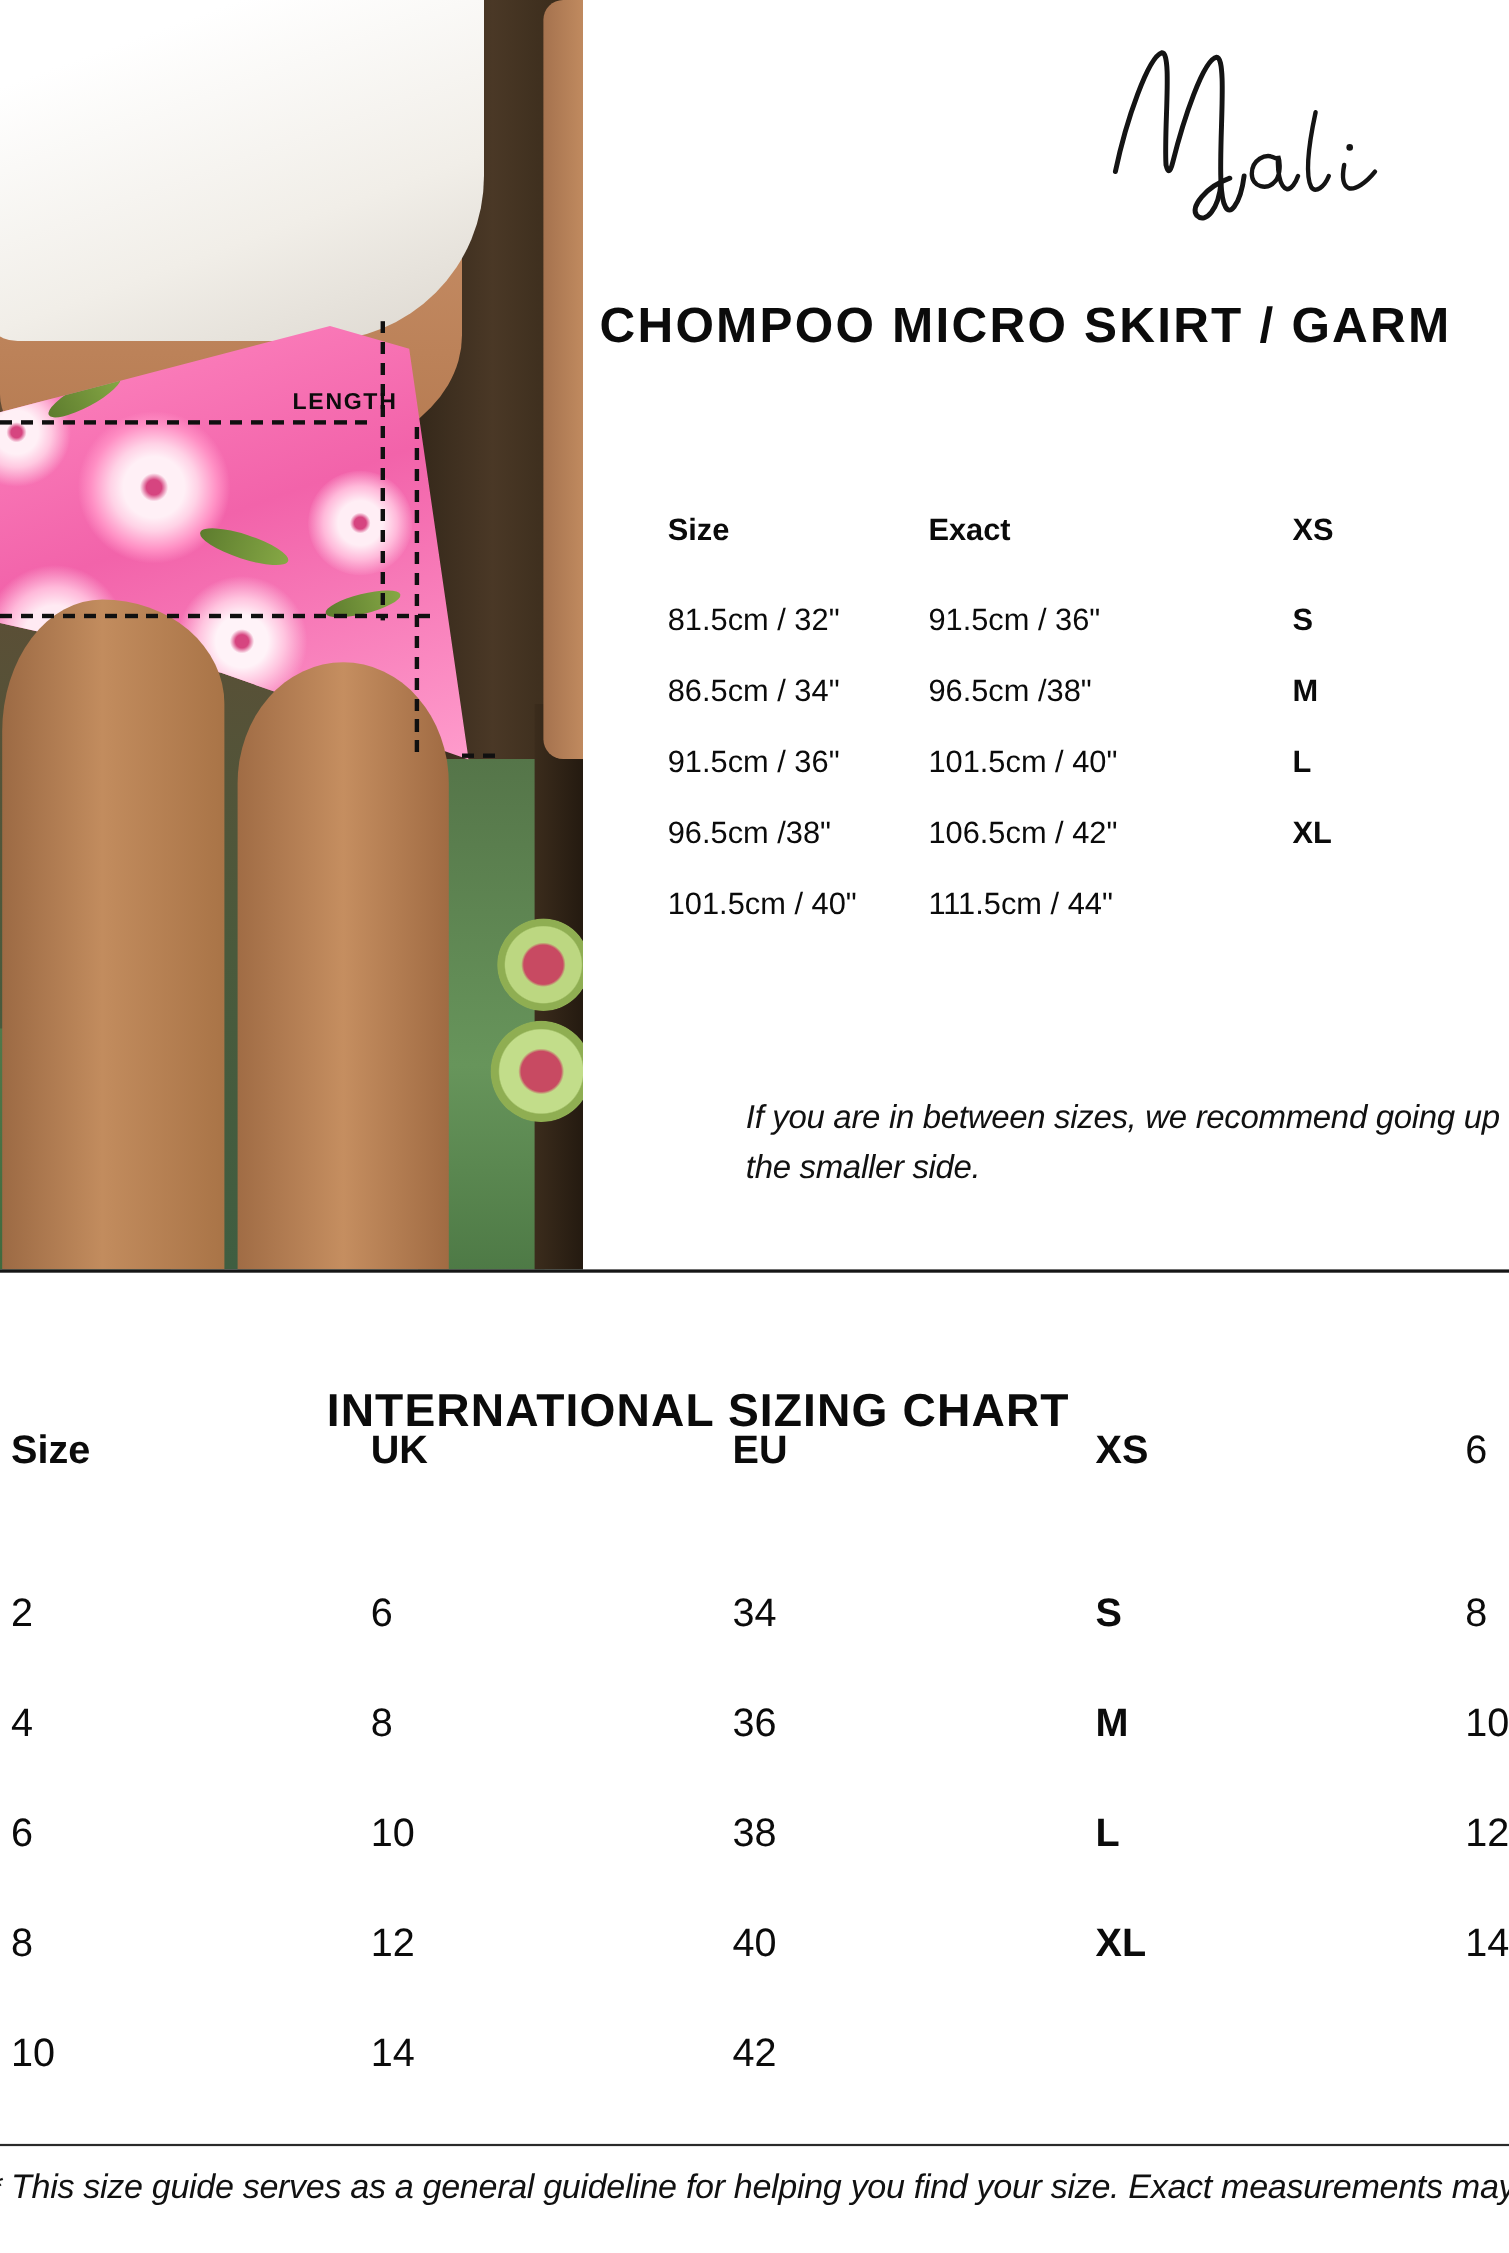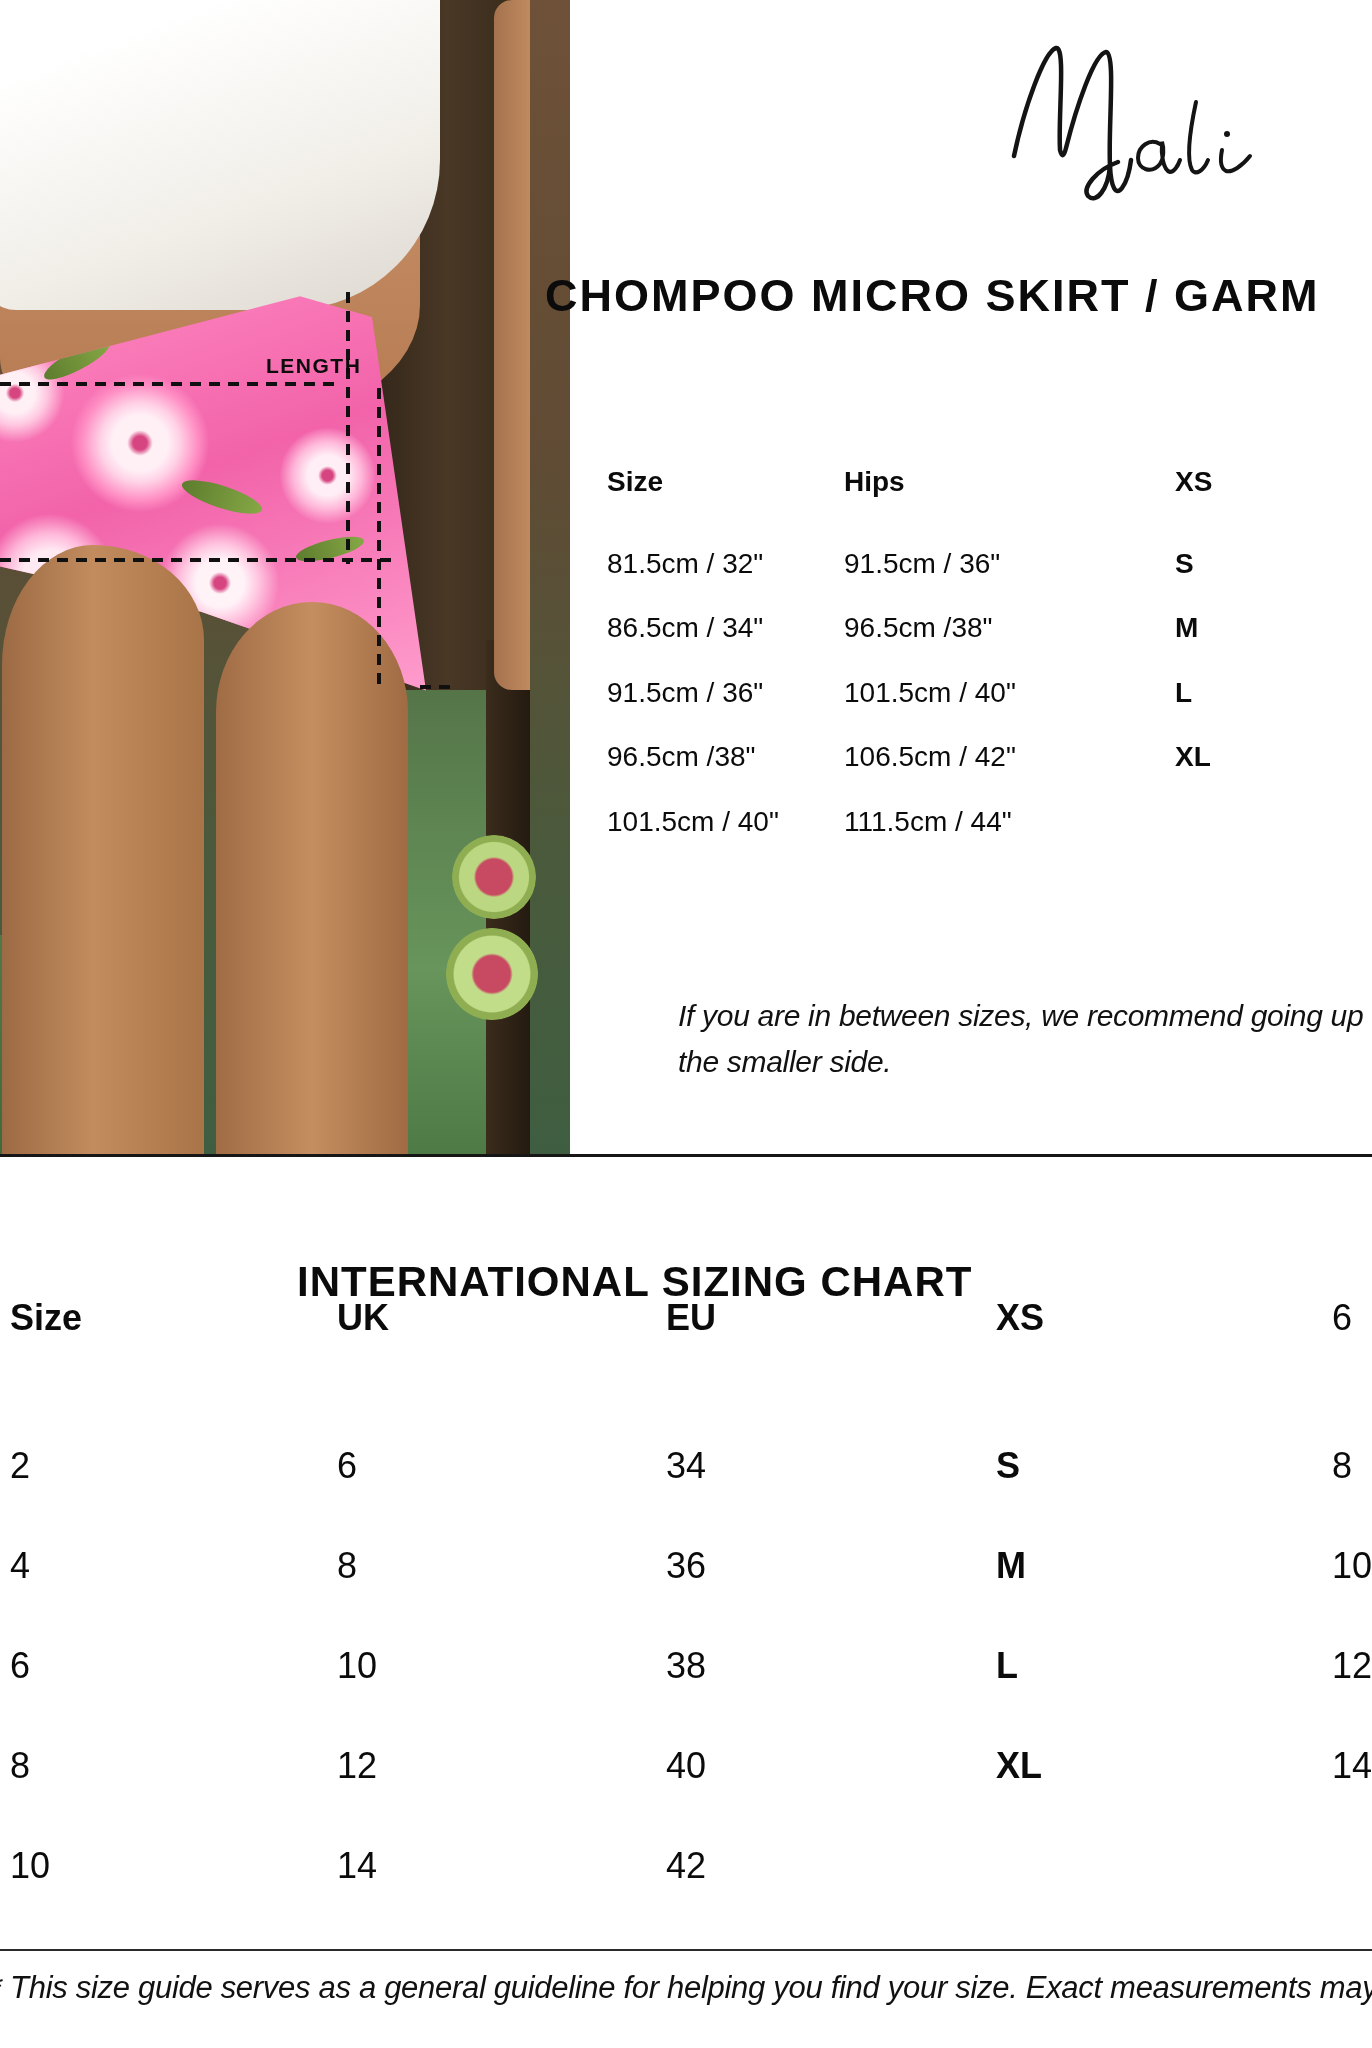--- a/index.html
+++ b/index.html
@@ -2,21 +2,21 @@
 <html><head>
 <meta charset="utf-8">
 <style>
   html,body{margin:0;padding:0;}
   body{
     width:1372px;height:2048px;position:relative;overflow:hidden;
     background:#ffffff;font-family:"Liberation Sans",sans-serif;color:#0b0b0b;
   }
   
   .photo{position:absolute;left:0;top:0;width:530px;height:1154px;overflow:hidden;
-    background:linear-gradient(180deg,#6e5138 0%,#604b34 40%,#4a5a3c 75%,#3f5e41 100%);padding-left:40px;}
+    background:linear-gradient(180deg,#6e5138 0%,#604b34 40%,#4a5a3c 75%,#3f5e41 100%);}
   .photo *{position:absolute;}
   .ph-trunk{left:348px;top:0;width:182px;height:740px;
     background:linear-gradient(90deg,#2b2115,#4a3826 55%,#352818);}
   .ph-green-mid{left:380px;top:690px;width:115px;height:464px;
     background:linear-gradient(180deg,#557549,#67955b 60%,#4e7a46);}
   .ph-trunk-low{left:486px;top:640px;width:44px;height:514px;
     background:linear-gradient(90deg,#3b2c1c,#241a10);}
   .ph-green-left{left:0;top:935px;width:155px;height:219px;
     background:linear-gradient(180deg,#50794a,#3f6a3e);}
   .ph-arm{left:494px;top:0;width:36px;height:690px;border-radius:18px 0 0 18px;
@@ -134,21 +134,21 @@
     <path d="M196,64 C190,92 186,120 192,132 C196,138 204,132 208,122" stroke="#141414" stroke-width="4" stroke-linecap="round"></path>
     <path d="M222,112 C220,122 220,130 226,133 C232,135 242,128 250,118" stroke="#141414" stroke-width="4" stroke-linecap="round"></path>
     <circle cx="227" cy="96" r="3" fill="#141414"></circle>
   </svg>
 </div>
 
 <div class="title">CHOMPOO MICRO SKIRT / GARM</div>
 
 <div class="size-table">
   <div class="hdr">Size</div>
-  <div class="hdr">Hips</div>
+  <div class="hdr">Exact</div>
 
   <div class="szc">XS</div>
   <div>81.5cm / 32"</div>
   <div>91.5cm / 36"</div>
 
   <div class="szc">S</div>
   <div>86.5cm / 34"</div>
   <div>96.5cm /38"</div>
 
   <div class="szc">M</div>

